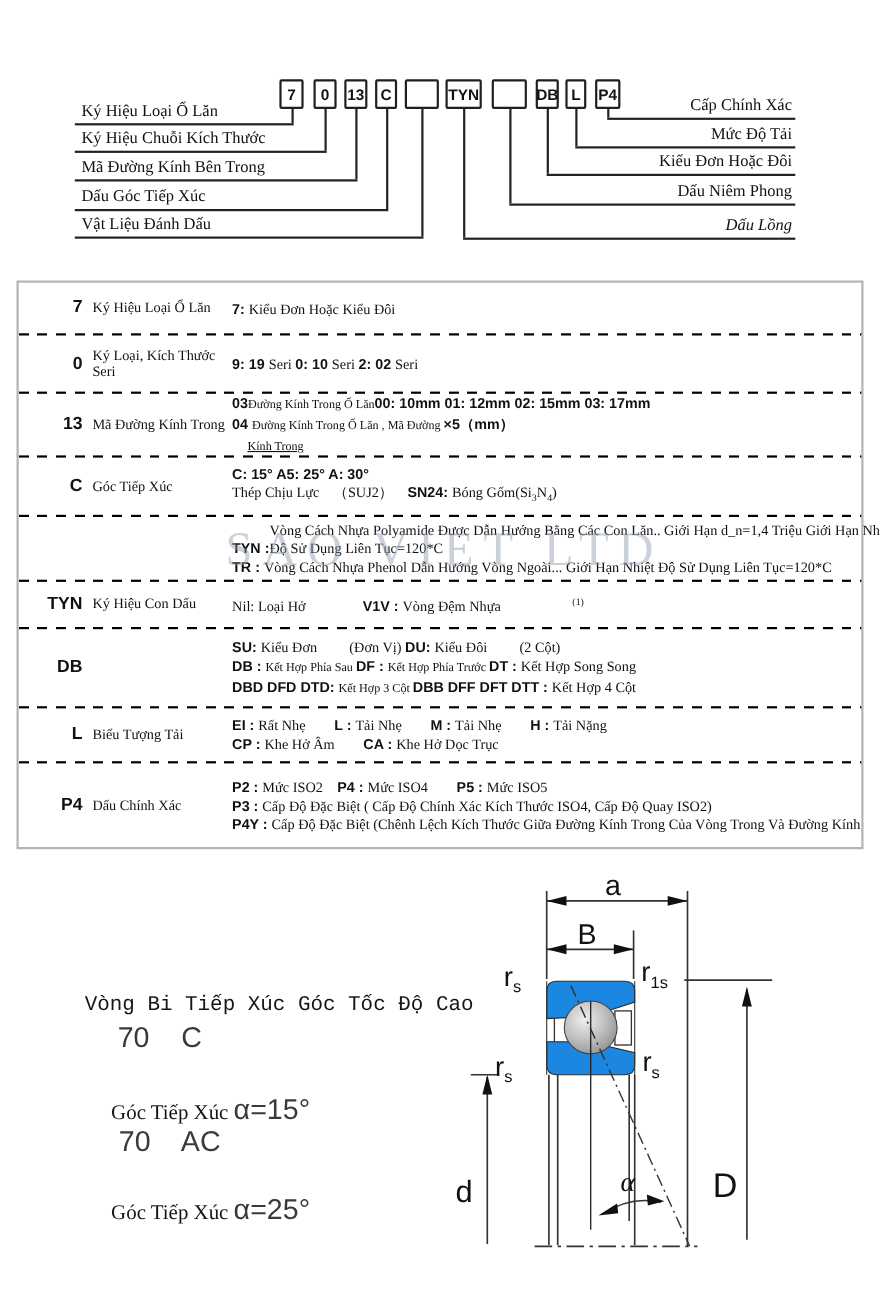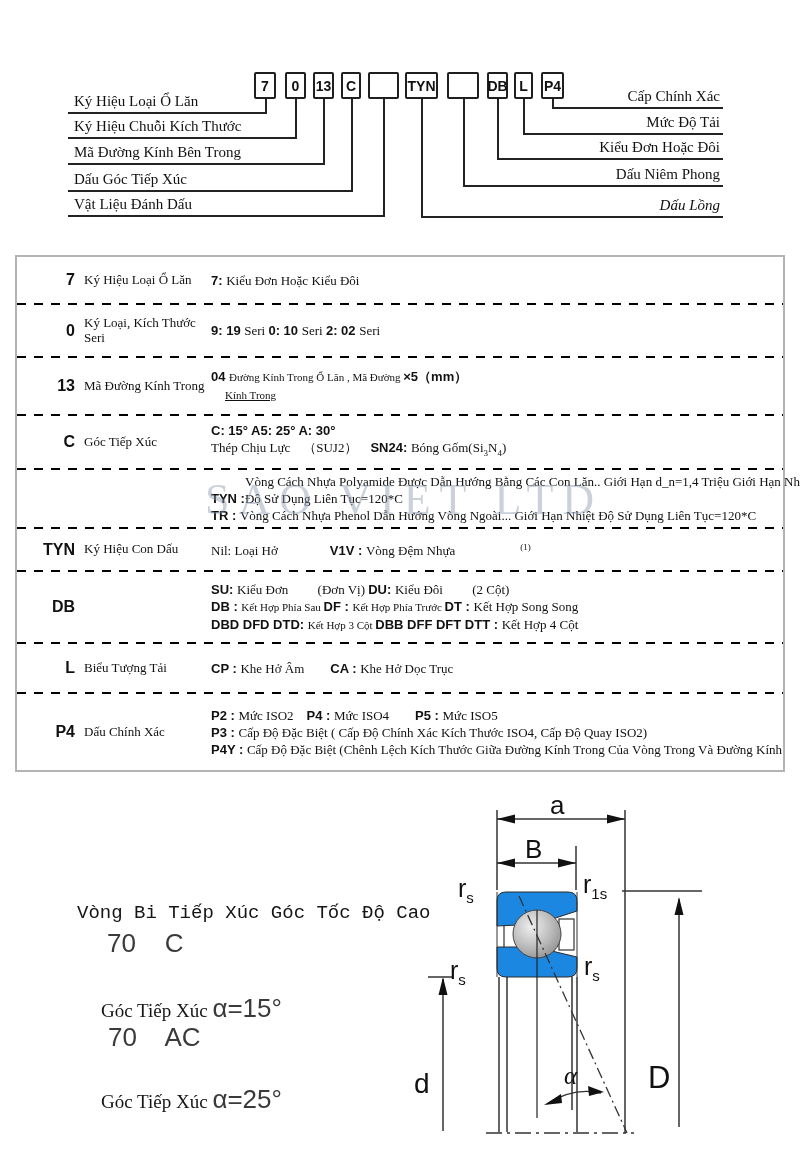--- a/index.html
+++ b/index.html
@@ -102,20 +102,21 @@
         <div class="llabel">Ký Loại, Kích Thước Seri</div>
         <div class="lcontent">
           <div class="lline"><span class="sg-b">9: 19 </span><span class="">Seri    </span><span class="sg-b">0: 10 </span><span class="">Seri    </span><span class="sg-b">2: 02 </span><span class="">Seri</span></div>
         </div>
       </div>
       <div class="lrow-sep"></div>
       <div class="lrow" style="height: 56px;">
         <div class="lcode">13</div>
         <div class="llabel">Mã Đường Kính Trong</div>
         <div class="lcontent">
+          <div class="lline"><span class="sg-b">03</span><span class="sg-s">Đường Kính Trong Ổ Lăn</span><span class="sg-b">00: 10mm 01: 12mm 02: 15mm 03: 17mm</span></div>
           <div class="lline"><span class="sg-b">04 </span><span class="sg-s">Đường Kính Trong Ổ Lăn , Mã Đường </span><span class="sg-b">×5（mm）</span></div>
           <div class="lline"><span class="sg-s sg-u" style="margin-left: 14px;">Kính Trong</span></div>
         </div>
       </div>
       <div class="lrow-sep"></div>
       <div class="lrow" style="height: 52px;">
         <div class="lcode">C</div>
         <div class="llabel">Góc Tiếp Xúc</div>
         <div class="lcontent">
           <div class="lline"><span class="sg-b">C: 15°  A5: 25°  A: 30°</span></div>
@@ -148,20 +149,21 @@
           <div class="lline"><span class="sg-b">SU: </span><span class="">Kiểu Đơn　　 </span><span class="">(Đơn Vị) </span><span class="sg-b">DU: </span><span class="">Kiểu Đôi　　 </span><span class="">(2 Cột)</span></div>
           <div class="lline"><span class="sg-b">DB : </span><span class="sg-s">Kết Hợp Phía Sau </span><span class="sg-b">DF : </span><span class="sg-s">Kết Hợp Phía Trước </span><span class="sg-b">DT : </span><span class="">Kết Hợp Song Song</span></div>
           <div class="lline"><span class="sg-b">DBD  DFD  DTD: </span><span class="sg-s">Kết Hợp 3 Cột  </span><span class="sg-b">DBB  DFF  DFT  DTT : </span><span class="">Kết Hợp 4 Cột</span></div>
         </div>
       </div>
       <div class="lrow-sep"></div>
       <div class="lrow" style="height: 48px;">
         <div class="lcode">L</div>
         <div class="llabel">Biểu Tượng Tải</div>
         <div class="lcontent">
+          <div class="lline"><span class="sg-b">EI : </span><span class="">Rất Nhẹ　　</span><span class="sg-b">L : </span><span class="">Tải Nhẹ　　</span><span class="sg-b">M : </span><span class="">Tải Nhẹ　　</span><span class="sg-b">H : </span><span class="">Tải Nặng</span></div>
           <div class="lline"><span class="sg-b">CP : </span><span class="">Khe Hở Âm　　</span><span class="sg-b">CA : </span><span class="">Khe Hở Dọc Trục</span></div>
         </div>
       </div>
       <div class="lrow-sep"></div>
       <div class="lrow" style="height: 76px;">
         <div class="lcode">P4</div>
         <div class="llabel">Dấu Chính Xác</div>
         <div class="lcontent">
           <div class="lline"><span class="sg-b">P2 : </span><span class="">Mức ISO2　</span><span class="sg-b">P4 : </span><span class="">Mức ISO4　　</span><span class="sg-b">P5 : </span><span class="">Mức ISO5</span></div>
           <div class="lline"><span class="sg-b">P3 : </span><span class="">Cấp Độ Đặc Biệt ( Cấp Độ Chính Xác Kích Thước ISO4, Cấp Độ Quay ISO2)</span></div>

